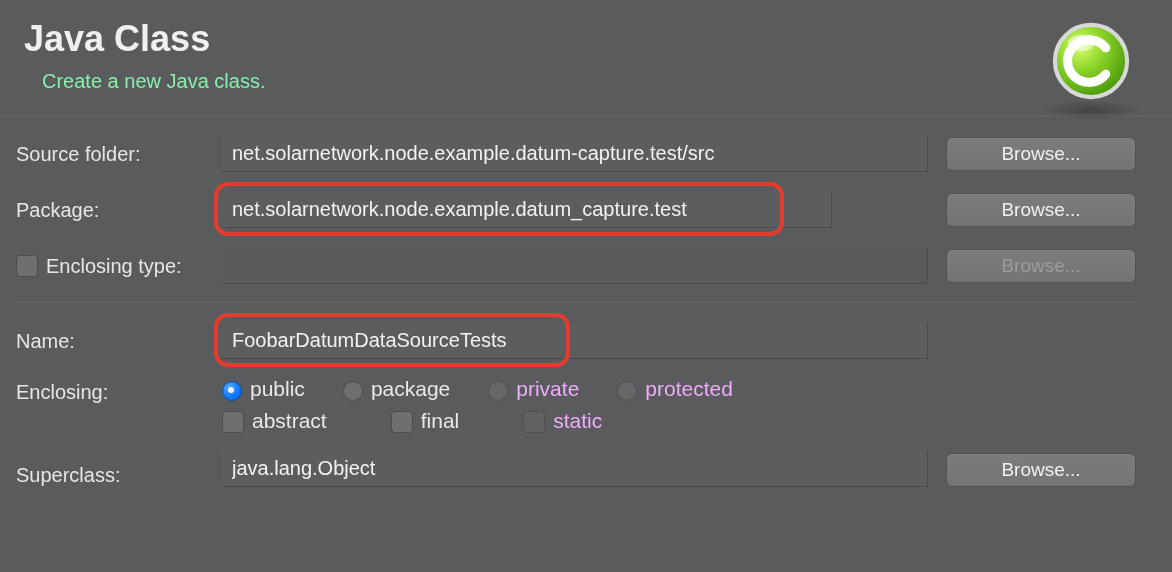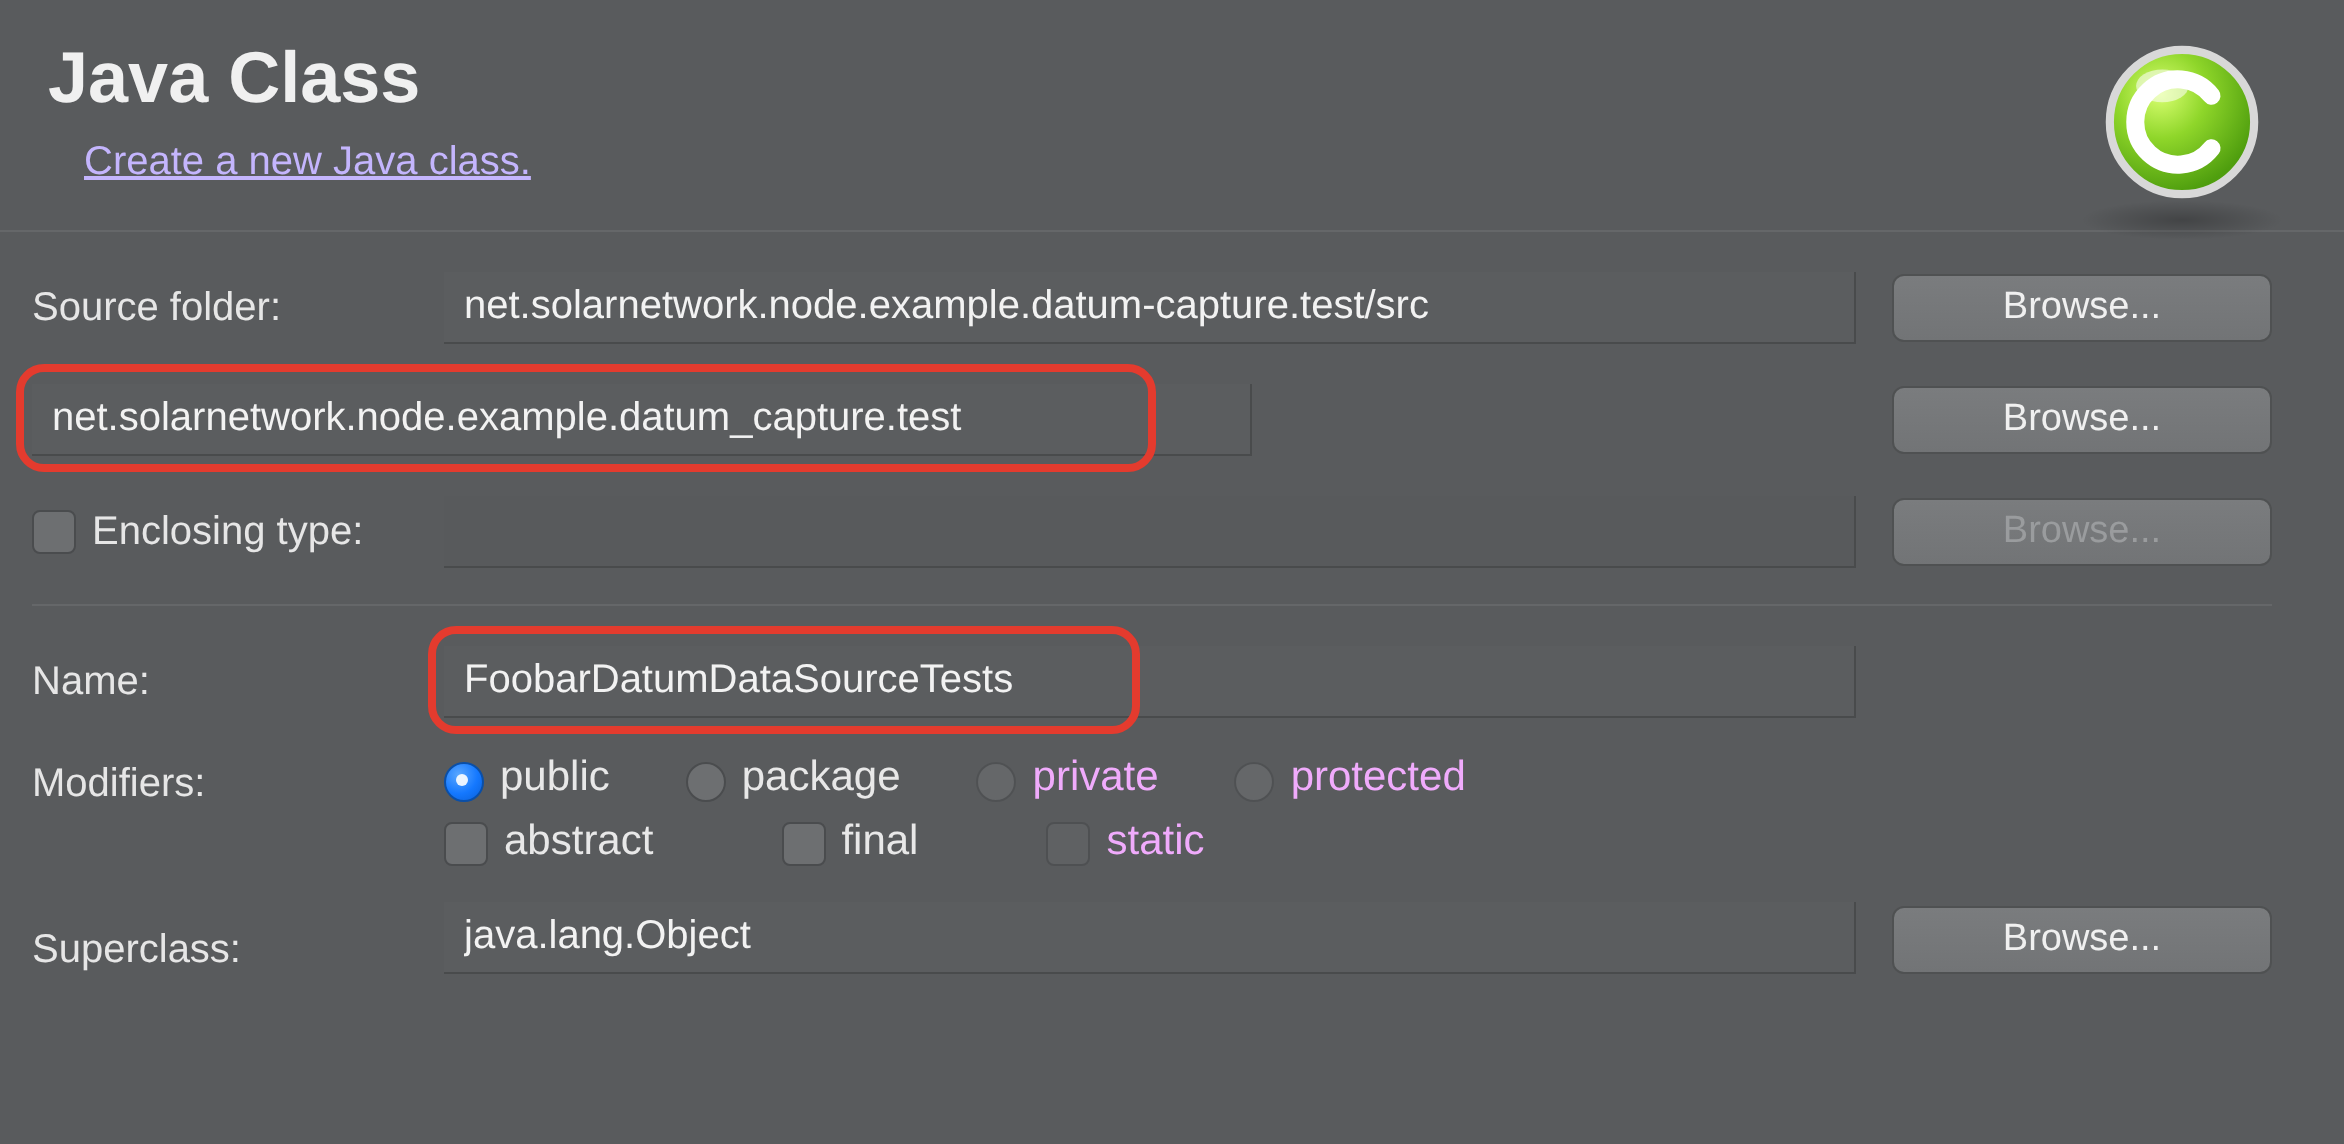--- a/index.html
+++ b/index.html
@@ -15,23 +15,22 @@
     position: relative;
   }
   .header h1 {
     font-size: 36px;
     font-weight: 600;
     color: #f0f0f0;
     margin-bottom: 10px;
   }
   .header .subtitle {
     font-size: 20px;
-    color: #c4b5fd;
+    color: #86efac;
     margin-left: 18px;
-    text-decoration: underline;
   }
   .header-icon {
     position: absolute;
     right: 40px;
     top: 20px;
     width: 82px;
     height: 82px;
   }
   .header-shadow {
     position: absolute;
@@ -194,20 +193,21 @@
     <div class="label-col">Source folder:</div>
     <div class="input-col">
       <input type="text" value="net.solarnetwork.node.example.datum-capture.test/src" style="">
     </div>
     <div class="btn-col">
       <button class="browse-btn">Browse...</button>
     </div>
   </div>
 
   <div class="row">
+    <div class="label-col">Package:</div>
     <div class="input-col">
       <div class="input-wrap">
         <input type="text" style="width: 610px;" value="net.solarnetwork.node.example.datum_capture.test">
         <div class="highlight hl-package"></div>
       </div>
     </div>
     <div class="btn-col">
       <button class="browse-btn">Browse...</button>
     </div>
   </div>
@@ -232,21 +232,21 @@
     <div class="input-col">
       <div class="input-wrap">
         <input type="text" value="FoobarDatumDataSourceTests" style="">
         <div class="highlight hl-name"></div>
       </div>
     </div>
     <div class="btn-col"></div>
   </div>
 
   <div class="row" style="align-items:flex-start; margin-bottom:6px;">
-    <div class="label-col" style="padding-top:4px;">Modifiers:</div>
+    <div class="label-col" style="padding-top:4px;">Enclosing:</div>
     <div class="input-col" style="margin-right:0;">
       <div class="opts">
         <div class="opt">
           <span class="radio selected"></span>
           <span>public</span>
         </div>
         <div class="opt">
           <span class="radio"></span>
           <span>package</span>
         </div>

